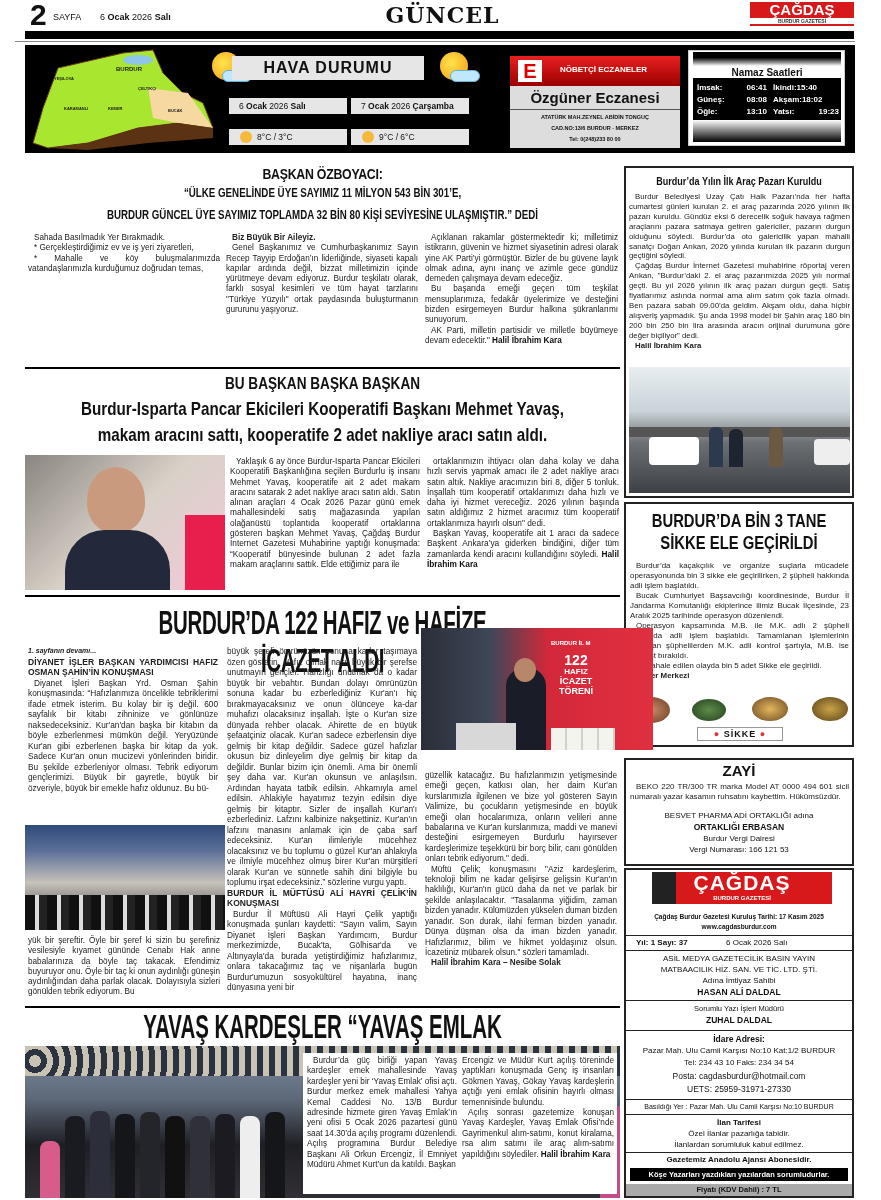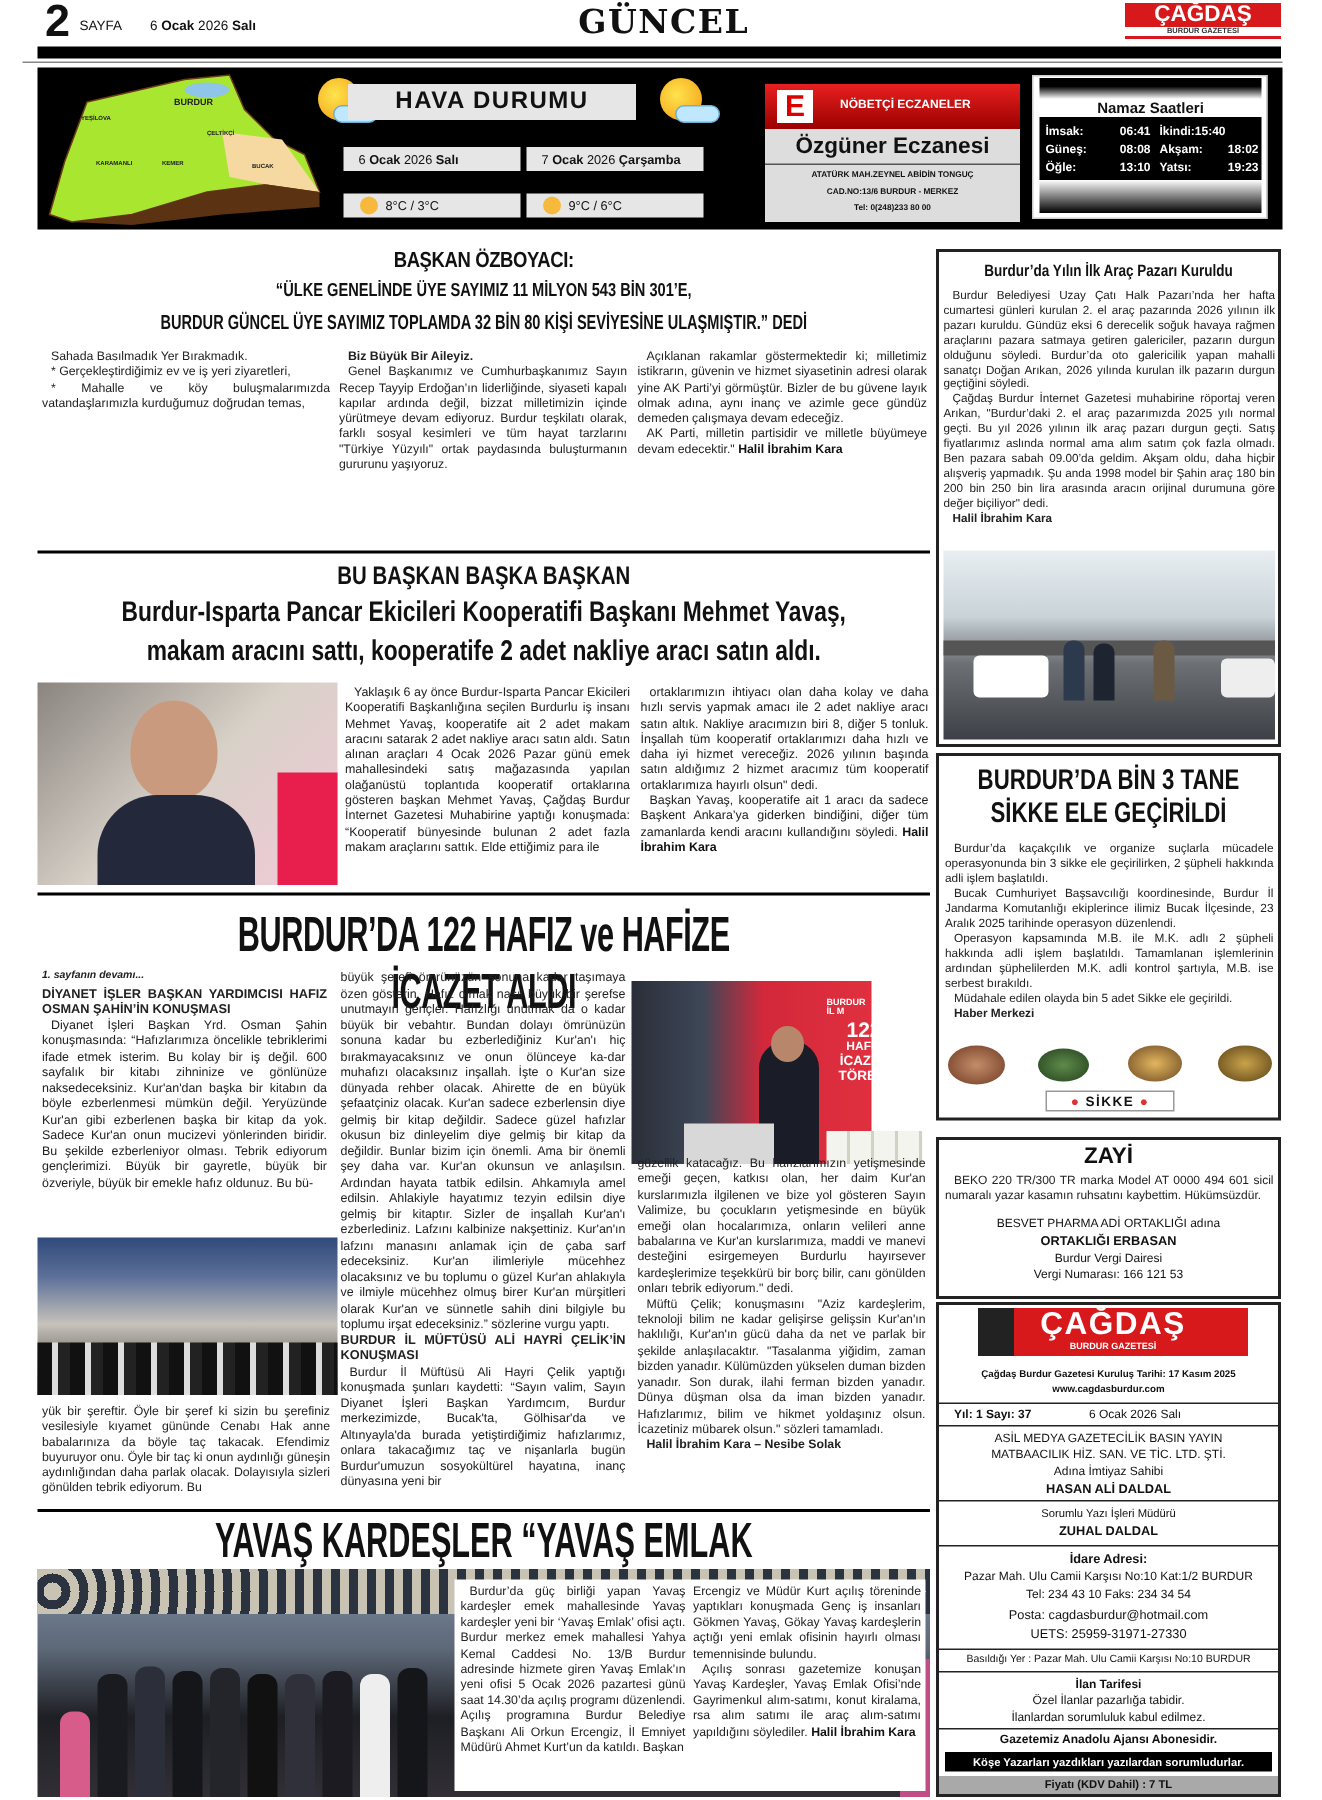--- a/index.html
+++ b/index.html
@@ -125,21 +125,21 @@
   <div style="display:flex;justify-content:space-between;line-height:12px">
       <span>Öğle:</span>
       <span>13:10</span>
     </div>
 </div>
 <div class="abs nmr" style="left:773px;top:82px;width:66px">
   <div style="display:flex;justify-content:flex-start;line-height:12px">
       <span>İkindi:</span>
       <span>15:40</span>
     </div>
-  <div style="display:flex;justify-content:space-between;line-height:12px">
+  <div style="display:flex;line-height:12px">
       <span>Akşam:</span>
       <span>18:02</span>
     </div>
   <div style="display:flex;justify-content:space-between;line-height:12px">
       <span>Yatsı:</span>
       <span>19:23</span>
     </div>
 </div>
 
 <div class="abs" id="a1-h1">BAŞKAN ÖZBOYACI:</div>
@@ -149,20 +149,21 @@
   <p>Sahada Basılmadık Yer Bırakmadık.</p>
   <p>* Gerçekleştirdiğimiz ev ve iş yeri ziyaretleri,</p>
   <p>* Mahalle ve köy buluşmalarımızda vatandaşlarımızla kurduğumuz doğrudan temas,</p>
 </div>
 <div class="col txt" style="left:226px;top:233px;width:192px">
   <p class="sig">Biz Büyük Bir Aileyiz.</p>
   <p>Genel Başkanımız ve Cumhurbaşkanımız Sayın Recep Tayyip Erdoğan’ın liderliğinde, siyaseti kapalı kapılar ardında değil, bizzat milletimizin içinde yürütmeye devam ediyoruz. Burdur teşkilatı olarak, farklı sosyal kesimleri ve tüm hayat tarzlarını "Türkiye Yüzyılı" ortak paydasında buluşturmanın gururunu yaşıyoruz.</p>
 </div>
 <div class="col txt" style="left:425px;top:233px;width:193px">
   <p>Açıklanan rakamlar göstermektedir ki; milletimiz istikrarın, güvenin ve hizmet siyasetinin adresi olarak yine AK Parti’yi görmüştür. Bizler de bu güvene layık olmak adına, aynı inanç ve azimle gece gündüz demeden çalışmaya devam edeceğiz.</p>
+  <p>Bu başarıda emeği geçen tüm teşkilat mensuplarımıza, fedakâr üyelerimize ve desteğini bizden esirgemeyen Burdur halkına şükranlarımı sunuyorum.</p>
   <p><span>AK Parti, milletin partisidir ve milletle büyümeye devam edecektir."</span> <b>Halil İbrahim Kara</b></p>
 </div>
 <div class="abs rule" style="left:25px;top:367px;width:595px;height:2px"></div>
 
 <div class="abs" id="r1"></div>
 <div class="abs" id="r1-h">Burdur’da Yılın İlk Araç Pazarı Kuruldu</div>
 <div class="col txt" style="left:629px;top:192px;width:221px;font-size:7.8px;line-height:9.9px">
   <p>Burdur Belediyesi Uzay Çatı Halk Pazarı’nda her hafta cumartesi günleri kurulan 2. el araç pazarında 2026 yılının ilk pazarı kuruldu. Gündüz eksi 6 derecelik soğuk havaya rağmen araçlarını pazara satmaya getiren galericiler, pazarın durgun olduğunu söyledi. Burdur’da oto galericilik yapan mahalli sanatçı Doğan Arıkan, 2026 yılında kurulan ilk pazarın durgun geçtiğini söyledi.</p>
   <p>Çağdaş Burdur İnternet Gazetesi muhabirine röportaj veren Arıkan, "Burdur’daki 2. el araç pazarımızda 2025 yılı normal geçti. Bu yıl 2026 yılının ilk araç pazarı durgun geçti. Satış fiyatlarımız aslında normal ama alım satım çok fazla olmadı. Ben pazara sabah 09.00’da geldim. Akşam oldu, daha hiçbir alışveriş yapmadık. Şu anda 1998 model bir Şahin araç 180 bin 200 bin 250 bin lira arasında aracın orijinal durumuna göre değer biçiliyor" dedi.</p>
   <p class="sig">Halil İbrahim Kara</p>
@@ -221,21 +222,21 @@
   <div class="abs" style="left:0;top:70px;width:200px;height:35px;background:repeating-linear-gradient(90deg,#111 0 10px,#ddd 10px 14px,#222 14px 22px)"></div>
 </div>
 <div class="col txt" style="left:28px;top:936px;width:192px;font-size:8.2px">
   <p style="text-indent:0">yük bir şereftir. Öyle bir şeref ki sizin bu şerefiniz vesilesiyle kıyamet gününde Cenabı Hak anne babalarınıza da böyle taç takacak. Efendimiz buyuruyor onu. Öyle bir taç ki onun aydınlığı güneşin aydınlığından daha parlak olacak. Dolayısıyla sizleri gönülden tebrik ediyorum. Bu</p>
 </div>
 <div class="col txt" style="left:227px;top:646px;width:190px;font-size:8.3px;line-height:10.5px">
   <p style="text-indent:0">büyük şerefi ömrünüzün sonuna kadar taşımaya özen gösterin. Hafız olmak nasıl büyük bir şerefse unutmayın gençler. Hafızlığı unutmak da o kadar büyük bir vebahtır. Bundan dolayı ömrünüzün sonuna kadar bu ezberlediğiniz Kur'an'ı hiç bırakmayacaksınız ve onun ölünceye ka-dar muhafızı olacaksınız inşallah. İşte o Kur'an size dünyada rehber olacak. Ahirette de en büyük şefaatçiniz olacak. Kur'an sadece ezberlensin diye gelmiş bir kitap değildir. Sadece güzel hafızlar okusun biz dinleyelim diye gelmiş bir kitap da değildir. Bunlar bizim için önemli. Ama bir önemli şey daha var. Kur'an okunsun ve anlaşılsın. Ardından hayata tatbik edilsin. Ahkamıyla amel edilsin. Ahlakiyle hayatımız tezyin edilsin diye gelmiş bir kitaptır. Sizler de inşallah Kur'an'ı ezberlediniz. Lafzını kalbinize nakşettiniz. Kur'an'ın lafzını manasını anlamak için de çaba sarf edeceksiniz. Kur'an ilimleriyle mücehhez olacaksınız ve bu toplumu o güzel Kur'an ahlakıyla ve ilmiyle mücehhez olmuş birer Kur'an mürşitleri olarak Kur'an ve sünnetle sahih dini bilgiyle bu toplumu irşat edeceksiniz.” sözlerine vurgu yaptı.</p>
   <div class="sig" style="font-size:8.5px">BURDUR İL MÜFTÜSÜ ALİ HAYRİ ÇELİK’İN KONUŞMASI</div>
   <p>Burdur İl Müftüsü Ali Hayri Çelik yaptığı konuşmada şunları kaydetti: “Sayın valim, Sayın Diyanet İşleri Başkan Yardımcım, Burdur merkezimizde, Bucak'ta, Gölhisar'da ve Altınyayla'da burada yetiştirdiğimiz hafızlarımız, onlara takacağımız taç ve nişanlarla bugün Burdur'umuzun sosyokültürel hayatına, inanç dünyasına yeni bir</p>
 </div>
-<div class="abs" style="left:421px;top:654px;width:160px;height:122px;background:linear-gradient(90deg,#2a2e38 0%,#3e4758 30%,#d3283a 55%,#e0303f 100%)">
+<div class="abs" style="left:421px;top:628px;width:232px;height:122px;background:linear-gradient(90deg,#2a2e38 0%,#3e4758 30%,#d3283a 55%,#e0303f 100%)">
   <div class="abs" style="left:130px;top:12px;color:#fff;font-size:6px;font-weight:bold">BURDUR İL M</div>
   <div class="abs" style="left:130px;top:25px;width:50px;text-align:center;color:#fff;font-size:14px;font-weight:bold;line-height:14px">
     <div>122</div>
     <div style="font-size:8px;line-height:9px">HAFIZ</div>
     <div style="font-size:9px;line-height:10px">İCAZET</div>
     <div style="font-size:9px;line-height:10px">TÖRENİ</div>
   </div>
   <div class="abs" style="left:85px;top:40px;width:40px;height:82px;border-radius:18px 18px 0 0;background:#1a1c28"></div>
   <div class="abs" style="left:93px;top:30px;width:22px;height:24px;border-radius:50%;background:#b8866b"></div>
   <div class="abs" style="left:35px;top:95px;width:60px;height:27px;background:#d8d8d8"></div>

